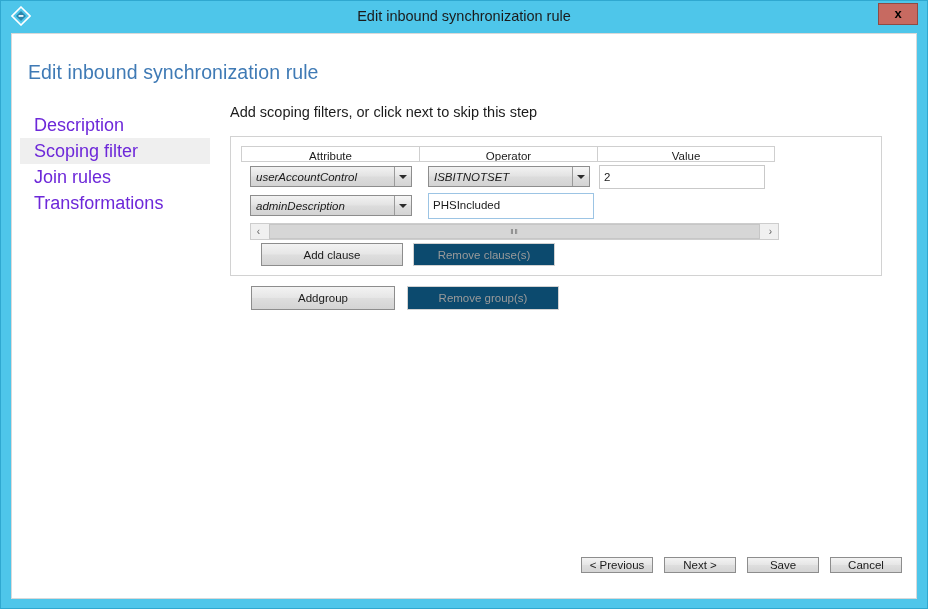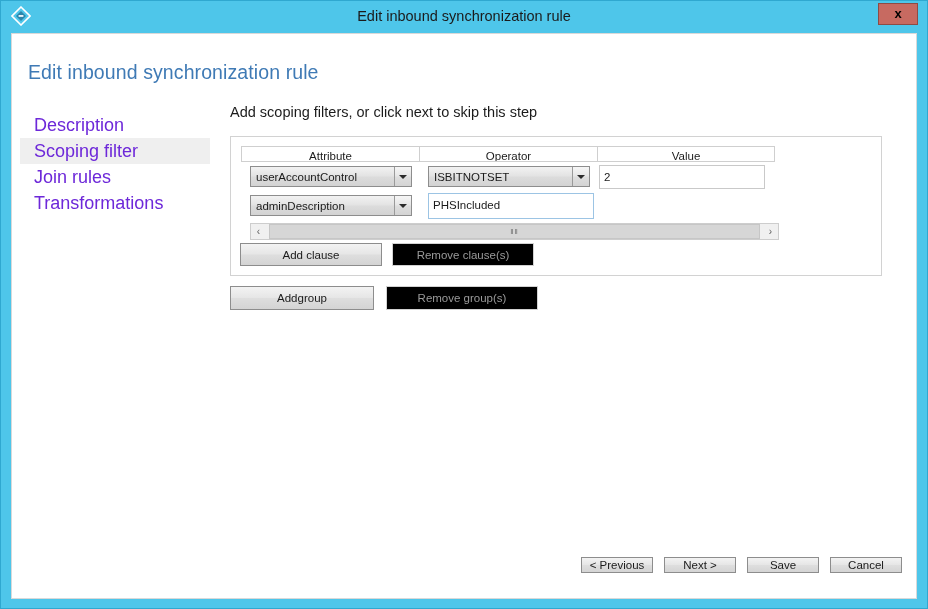--- a/index.html
+++ b/index.html
@@ -156,20 +156,21 @@
     align-items: center;
     cursor: pointer;
   }
   .combo .combo-text {
     flex: 1;
     padding-left: 5px;
     font-size: 11.5px;
     color: #1b1b1b;
     white-space: nowrap;
     overflow: hidden;
+    font-style: italic;
   }
   .combo .combo-arrow-box {
     width: 17px; height: 19px;
     border-left: 1px solid #9a9a9a;
     background: linear-gradient(to bottom, #f6f6f6 0%, #e6e6e6 48%, #dedede 52%, #d4d4d4 100%);
     display: flex;
     align-items: center;
     justify-content: center;
   }
   .arrow-down {
@@ -234,24 +235,25 @@
     display: inline-flex;
     align-items: center;
     justify-content: center;
     font-size: 11.5px;
     color: #1b1b1b;
     background: linear-gradient(to bottom, #f3f3f3 0%, #e6e6e6 48%, #dedede 52%, #d4d4d4 100%);
     border: 1px solid #8d8d8d;
     cursor: pointer;
     white-space: nowrap;
     font-family: "Liberation Sans", sans-serif;
+    margin-left: 21px;
   }
   .btn.disabled {
     color: #9a9a9a;
-    background: #000000;
+    background: #0c4a6e;
     border: 1px solid #d2d2d2;
     cursor: default;
   }
 
   #clause-buttons {
     position: absolute;
     left: 9px; top: 106px;
     display: flex;
   }
   #btn-add-clause { width: 142px; height: 23px; }

